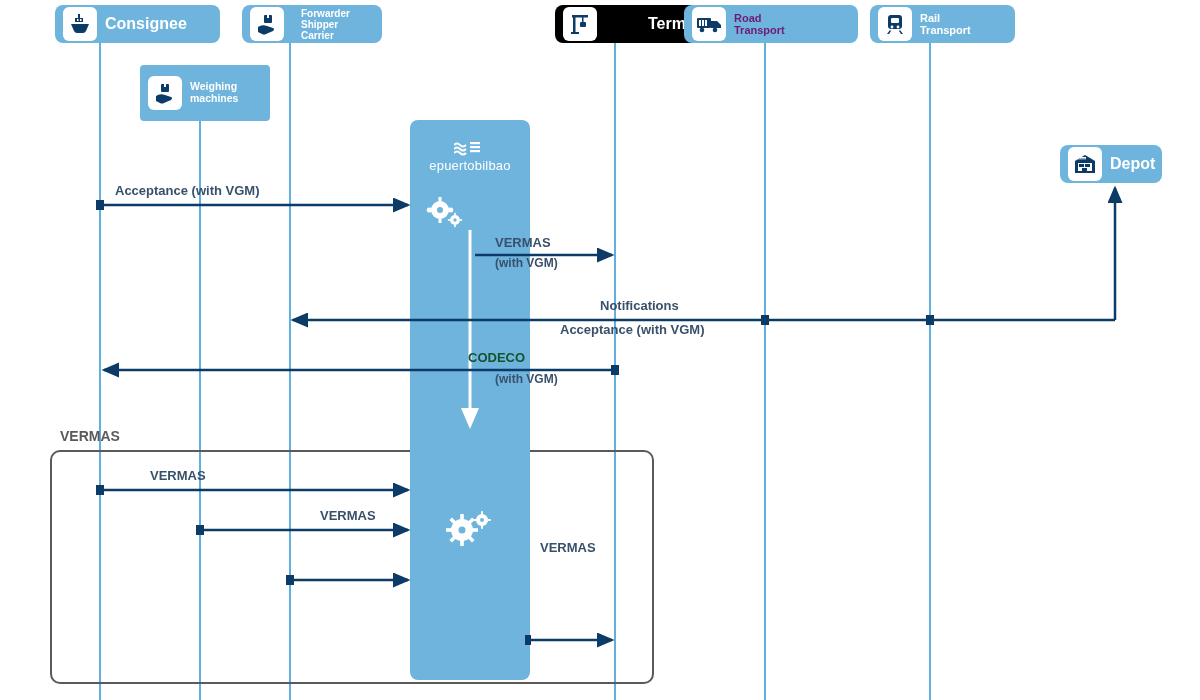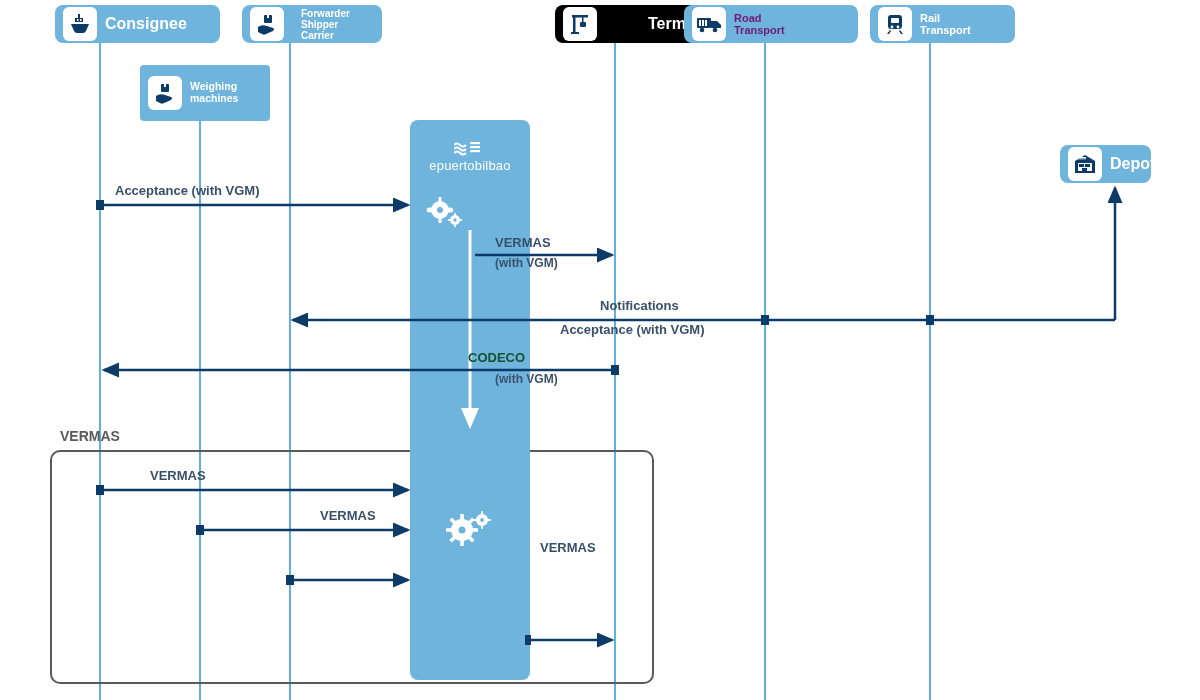--- a/index.html
+++ b/index.html
@@ -247,21 +247,21 @@
       <rect x="8" y="3" width="8" height="8" rx="1"></rect>
       <rect x="11" y="3" width="2" height="3" fill="#fff"></rect>
       <path d="M3 15 q4 -3 9 -1 l6 2 q2 1 0 3 l-7 3 q-2 1 -4 0 l-4 -2 z"></path>
     </g>
       </svg>
   </div>
   <span class="actor-label" style="font-size:10.5px;">Weighing
 machines</span>
 </div>
 
-<div class="depot-pill" style="left:1060px; width:91px; background:#6fb4dd; color:#fff;">
+<div class="depot-pill" style="left:1060px; width:102px; background:#6fb4dd; color:#fff;">
   <div class="icon-square" style="background:#fff;">
     <svg width="24" height="24" viewBox="0 0 24 24">
         <g fill="#0b3b66">
       <path d="M2 9 L12 3 L22 9 V21 H2 Z"></path>
       <rect x="5" y="11" width="14" height="8" fill="#fff"></rect>
       <rect x="6" y="12" width="5" height="3" fill="#0b3b66"></rect>
       <rect x="12" y="12" width="5" height="3" fill="#0b3b66"></rect>
       <rect x="9" y="16" width="5" height="3" fill="#0b3b66"></rect>
       <rect x="5" y="5" width="8" height="2.3" fill="#fff"></rect>
       <text x="6" y="7" font-size="2.2" fill="#0b3b66" font-weight="700">STORAGE</text>

